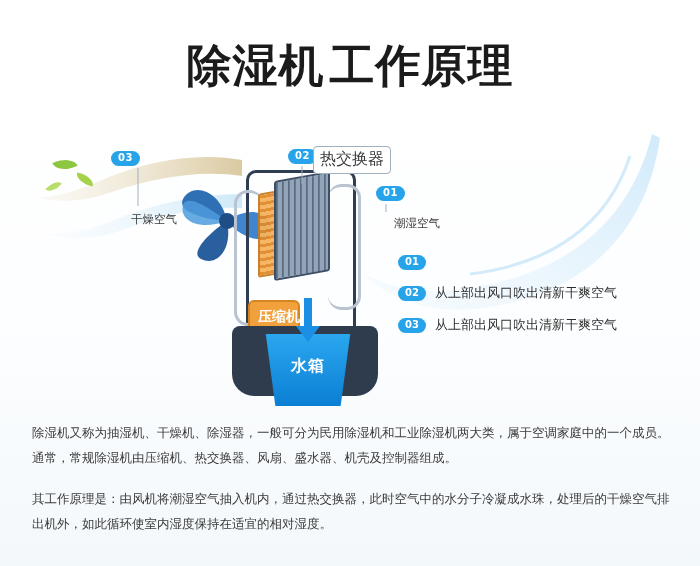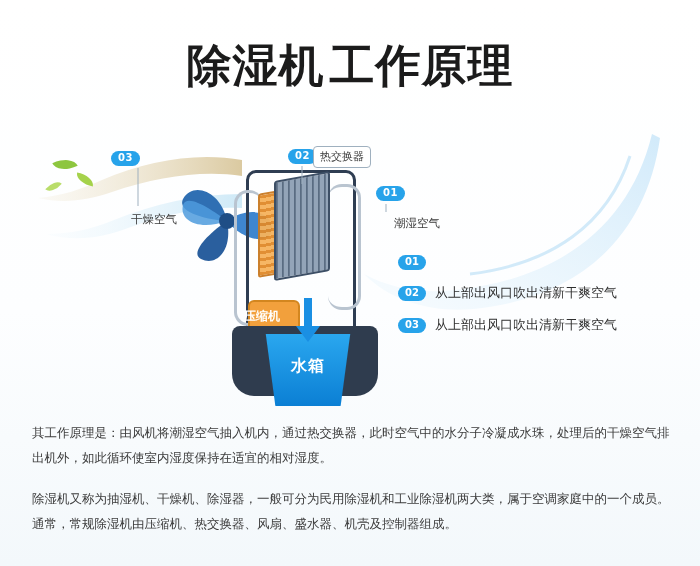--- a/index.html
+++ b/index.html
@@ -174,23 +174,23 @@
     font-size: 16px;
     font-weight: bold;
     font-family: "DejaVu Sans", sans-serif;
     letter-spacing: 1px;
   }
   .comp-label {
     position: absolute;
     left: 16px;
     top: 158px;
     width: 56px;
-    text-align: left;
+    text-align: right;
     color: #ffffff;
-    font-size: 12px;
+    font-size: 14px;
     font-weight: bold;
     font-family: "DejaVu Sans", sans-serif;
   }
   .pipe {
     position: absolute;
     border: 3px solid #b9c4d0;
     border-radius: 14px;
     background: transparent;
   }
 
@@ -215,21 +215,21 @@
     color: #3a3a3a;
     white-space: nowrap;
     margin-left: 16px;
   }
   .heatex-box {
     position: absolute;
     padding: 2px 6px 3px 6px;
     border: 1px solid #9fb0bf;
     border-radius: 4px;
     background: #ffffff;
-    font-size: 11px;
+    font-size: 16px;
     color: #3a3a3a;
     font-family: "DejaVu Sans", sans-serif;
     white-space: nowrap;
   }
 
   
   .steps {
     position: absolute;
     left: 398px;
     top: 255px;
@@ -365,17 +365,17 @@
       <span class="badge-inline">02</span>
       <span class="step-text">从上部出风口吹出清新干爽空气</span>
     </div>
     <div class="step">
       <span class="badge-inline">03</span>
       <span class="step-text">从上部出风口吹出清新干爽空气</span>
     </div>
   </div>
 
   <div class="copy">
+    <p class="indent">除湿机又称为抽湿机、干燥机、除湿器，一般可分为民用除湿机和工业除湿机两大类，属于空调家庭中的一个成员。通常，常规除湿机由压缩机、热交换器、风扇、盛水器、机壳及控制器组成。</p>
     <p class="indent">其工作原理是：由风机将潮湿空气抽入机内，通过热交换器，此时空气中的水分子冷凝成水珠，处理后的干燥空气排出机外，如此循环使室内湿度保持在适宜的相对湿度。</p>
-    <p class="indent">除湿机又称为抽湿机、干燥机、除湿器，一般可分为民用除湿机和工业除湿机两大类，属于空调家庭中的一个成员。通常，常规除湿机由压缩机、热交换器、风扇、盛水器、机壳及控制器组成。</p>
   </div>
 
 </div>
 
 </body></html>

